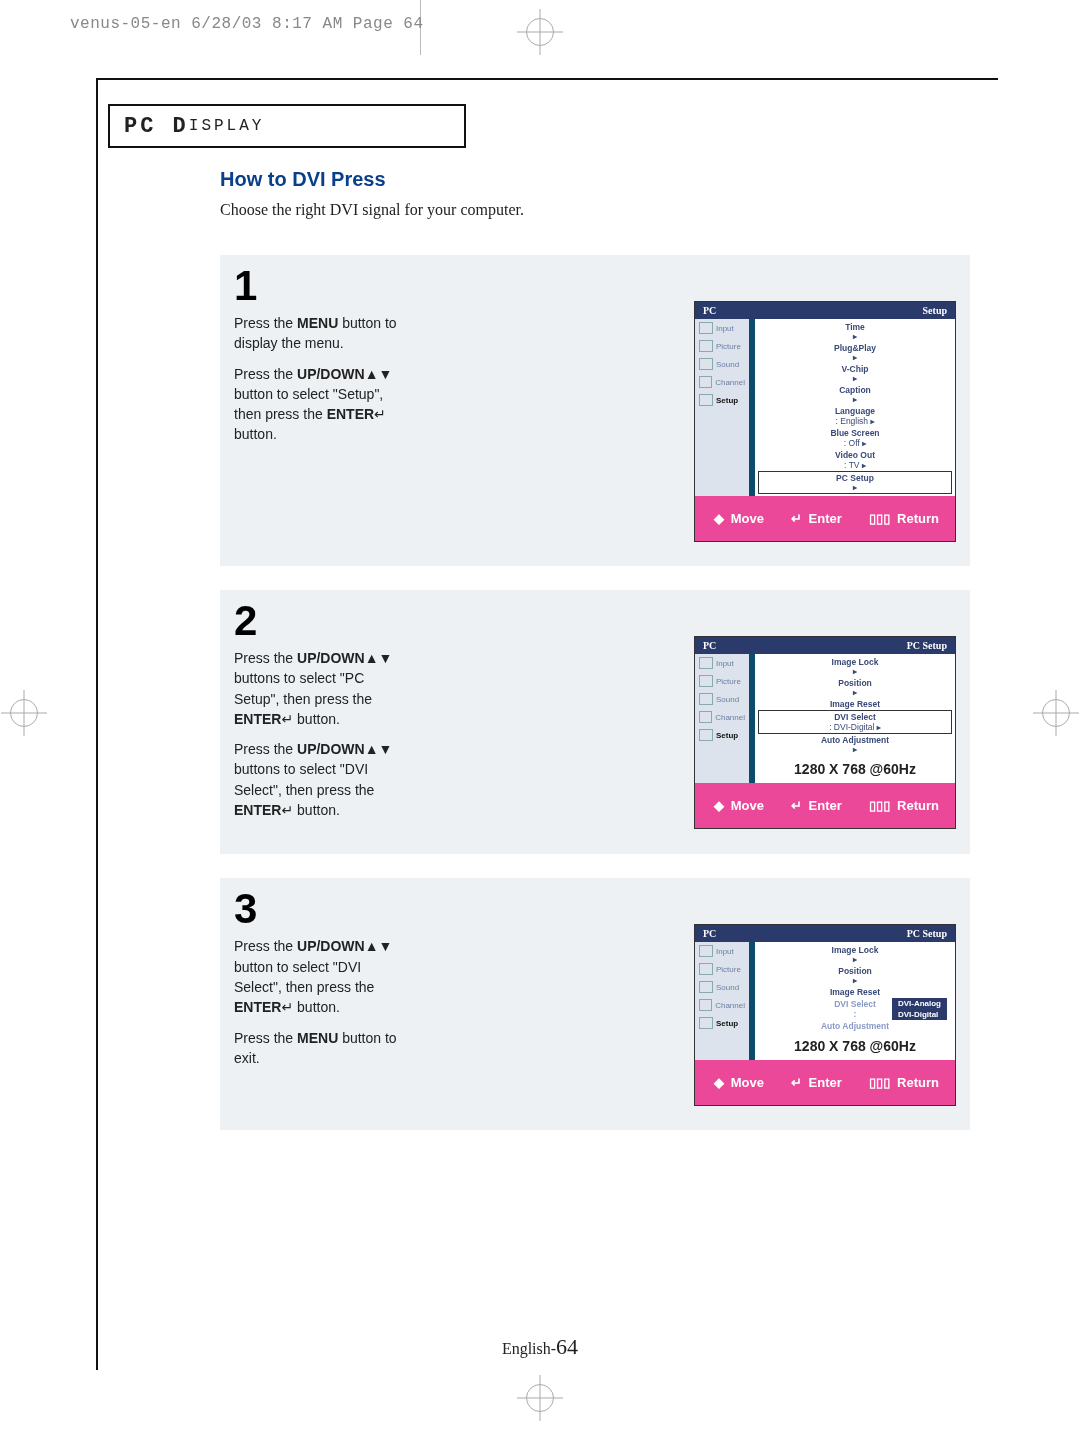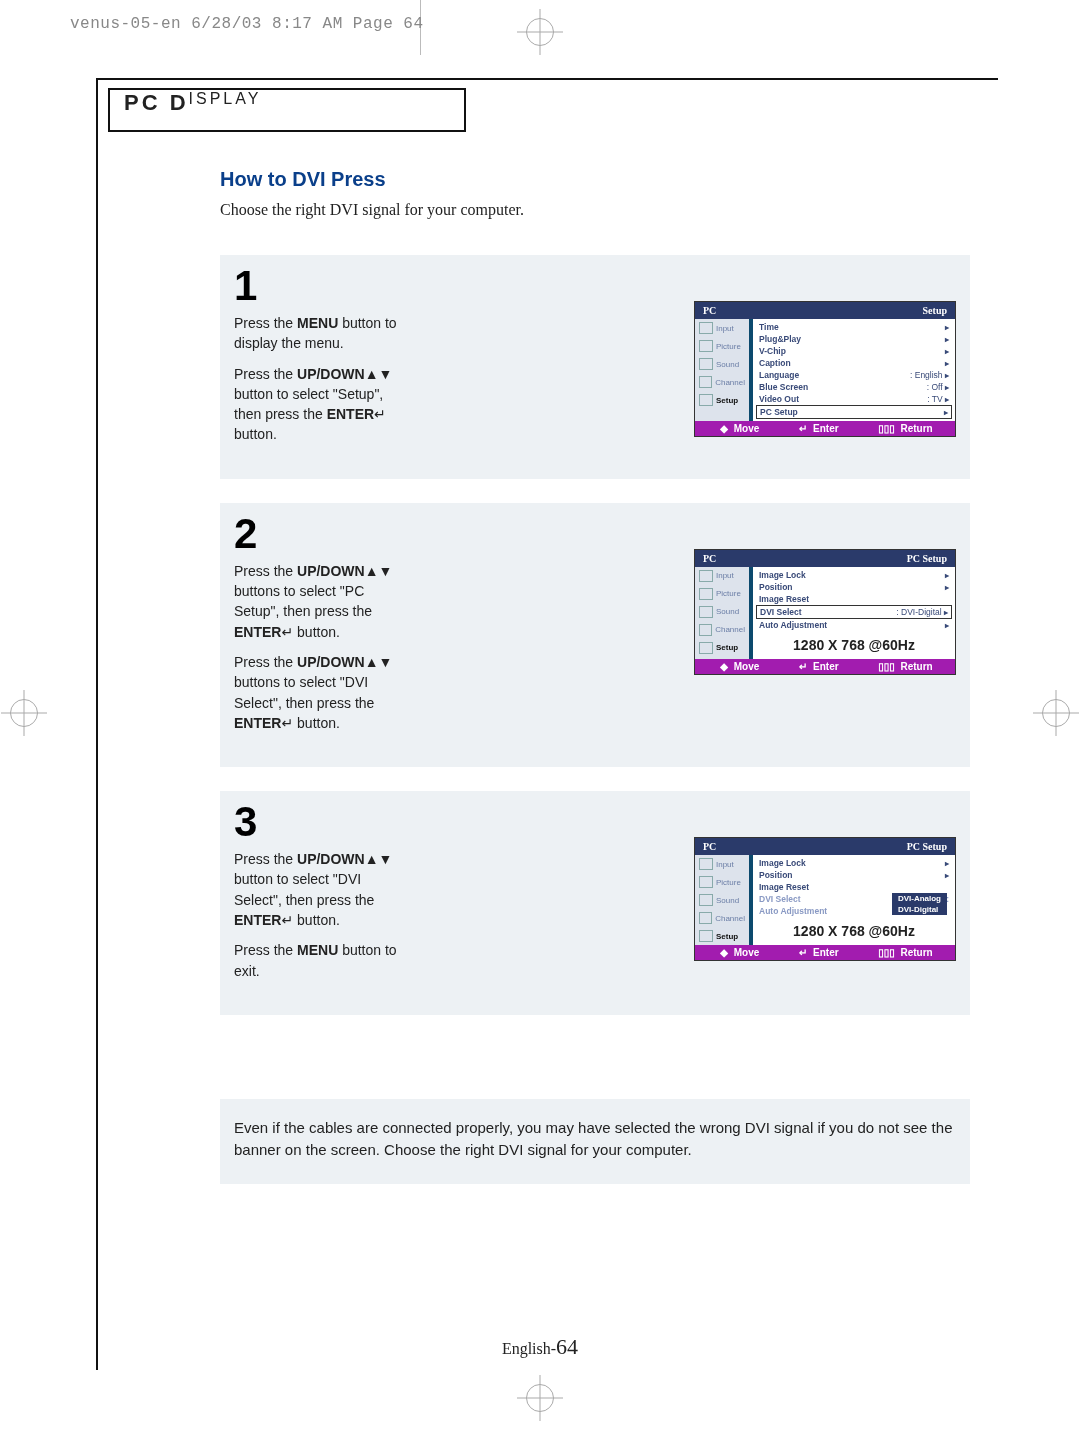--- a/index.html
+++ b/index.html
@@ -63,28 +63,29 @@
     background: #bbb;
   }
 
   
   .frame-top { position: absolute; top: 78px; left: 96px; right: 82px; border-top: 2px solid #111; }
   .frame-left { position: absolute; top: 78px; bottom: 60px; left: 96px; border-left: 2px solid #111; }
 
   
   .section-title-box {
     position: absolute;
-    top: 88px;
+    top: 104px;
     left: 108px;
     width: 340px;
     height: 40px;
     border: 2px solid #111;
     display: flex;
+    align-items: center;
     padding-left: 14px;
-    font-family: Liberation Sans, sans-serif;
+    font-family: Liberation Mono, monospace;
     font-size: 20px;
     letter-spacing: 3px;
   }
 
   
   .content {
     position: absolute;
     top: 168px;
     left: 220px;
     right: 110px;
@@ -144,21 +145,21 @@
     justify-content: space-between;
     padding: 3px 8px;
     font-weight: bold;
     font-size: 10px;
     font-family: Liberation Serif, serif;
   }
   .osd-body { display: flex; }
   .osd-side {
     width: 54px;
     background: #dde3ec;
-    border-right: 4px solid #0c4a6e;
+    border-right: 6px solid #0c4a6e;
   }
   .osd-side .item {
     display: flex;
     align-items: center;
     gap: 3px;
     padding: 3px 4px;
     color: #6b7ea6;
     font-size: 8px;
   }
   .osd-side .item.active { color: #111; font-weight: bold; }
@@ -167,25 +168,26 @@
     border: 1px solid #8aa;
     display: inline-block;
   }
   .osd-list {
     flex: 1;
     padding: 2px 0;
   }
   .osd-row {
     display: flex;
     justify-content: space-between;
-    align-items: flex-end;
+    align-items: center;
     padding: 1px 6px;
     color: #394a78;
     font-weight: bold;
     font-size: 8.5px;
+    flex-direction: column;
   }
   .osd-row .val { color: #394a78; font-weight: normal; }
   .osd-row .tri { font-size: 8px; }
   .osd-row.sel {
     background: #fff;
     border: 1px solid #333;
     margin: 0 3px;
     padding: 1px 3px;
   }
   .osd-dropdown {
@@ -201,26 +203,26 @@
   }
   .osd-dropdown .optbox div { padding: 1px 6px; }
   .osd-res {
     text-align: center;
     font-weight: bold;
     font-size: 14px;
     padding: 6px 0 4px 0;
     color: #222;
   }
   .osd-footer {
-    background: #a21caf;
+    background: #ec4899;
     color: #fff;
     display: flex;
     justify-content: space-around;
-    padding: 2px 4px;
-    font-size: 10px;
+    padding: 15px 4px;
+    font-size: 13px;
     font-weight: bold;
   }
   .osd-footer span::before {
     content: "";
     display: inline-block;
     vertical-align: middle;
     margin-right: 3px;
   }
 
   .note-block {
@@ -490,18 +492,17 @@
           <span>◆ <span>Move</span></span>
           <span>↵ <span>Enter</span></span>
           <span>▯▯▯ <span>Return</span></span>
         </div>
       </div>
     </div>
   </div>
 
   <div style="height:60px"></div>
 
-  <div class="note-block">Even if the cables are connected properly, you may have selected the wrong DVI signal if you do not see the banner on the screen. Choose the right DVI signal for your computer.</div>
 </div>
 
 <div class="page-footer">
   <span>English-</span><span class="num">64</span>
 </div>
 
 </body></html>

